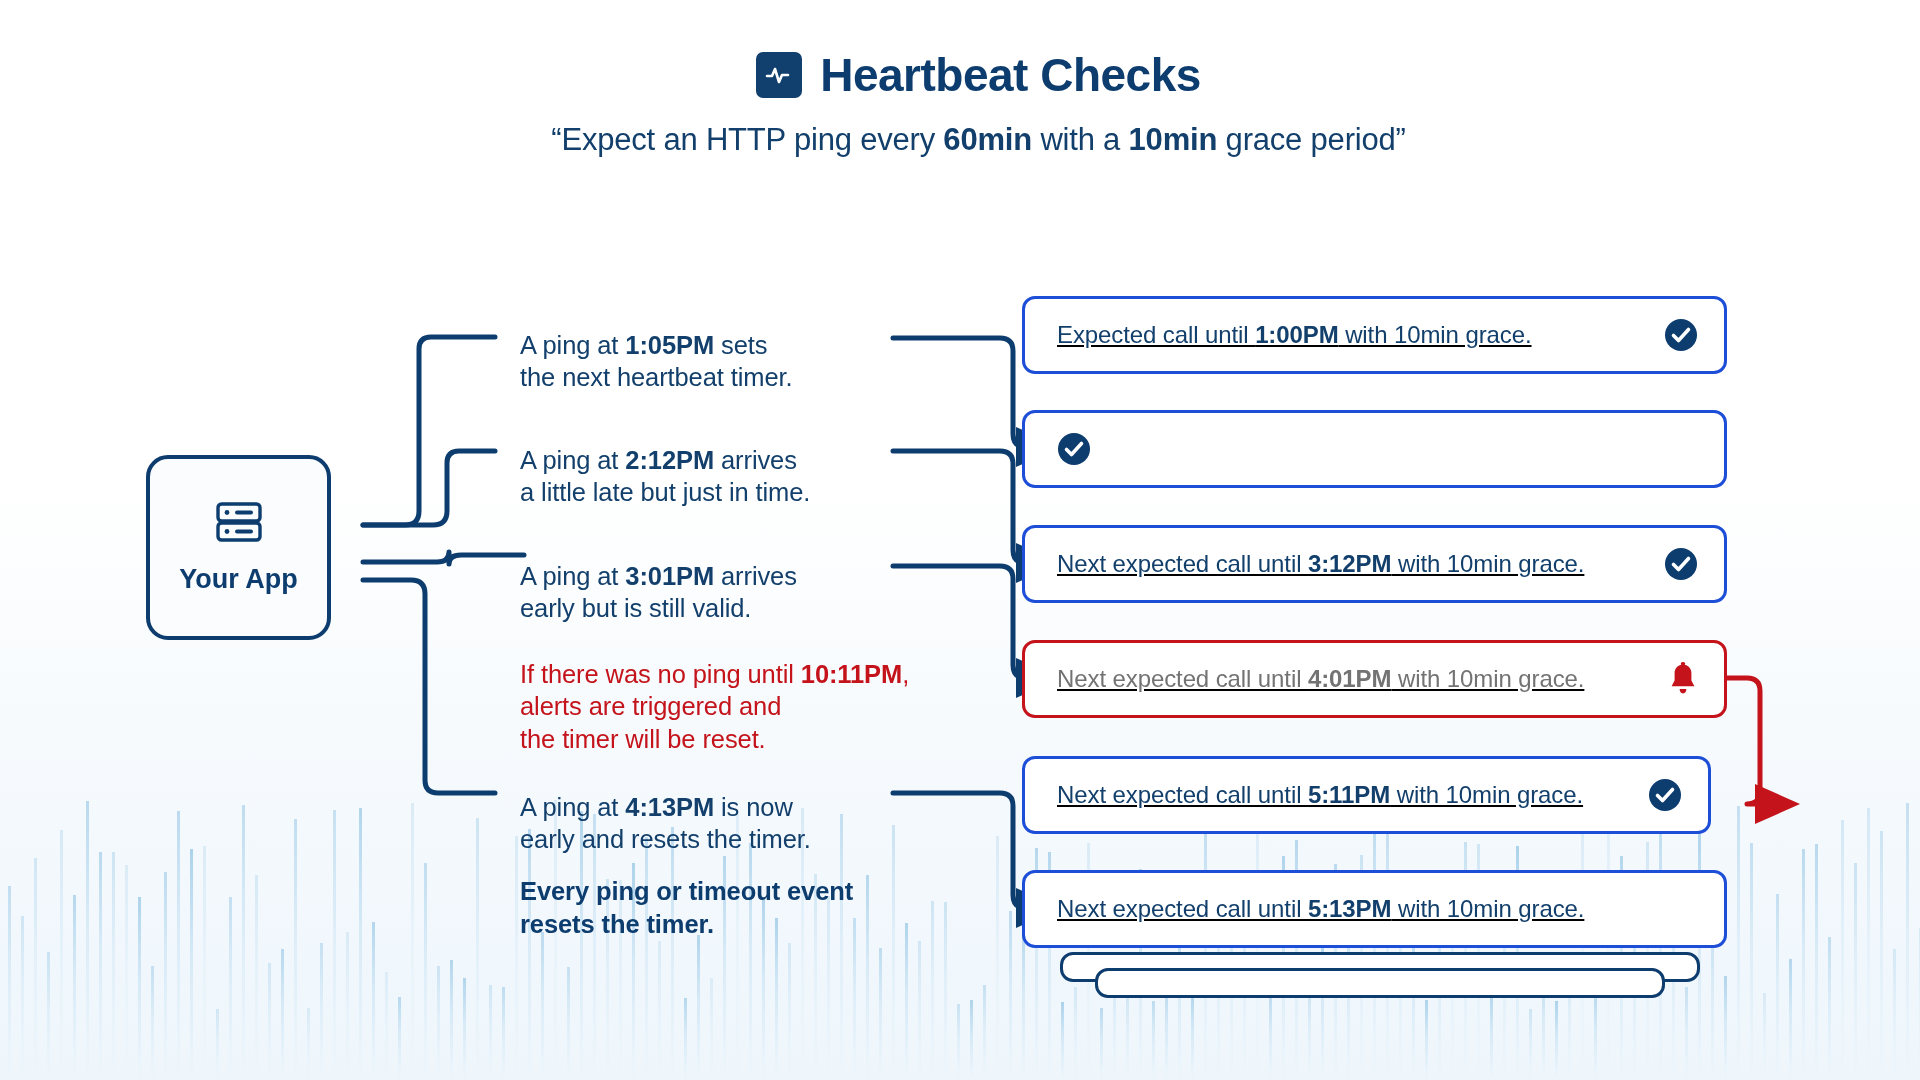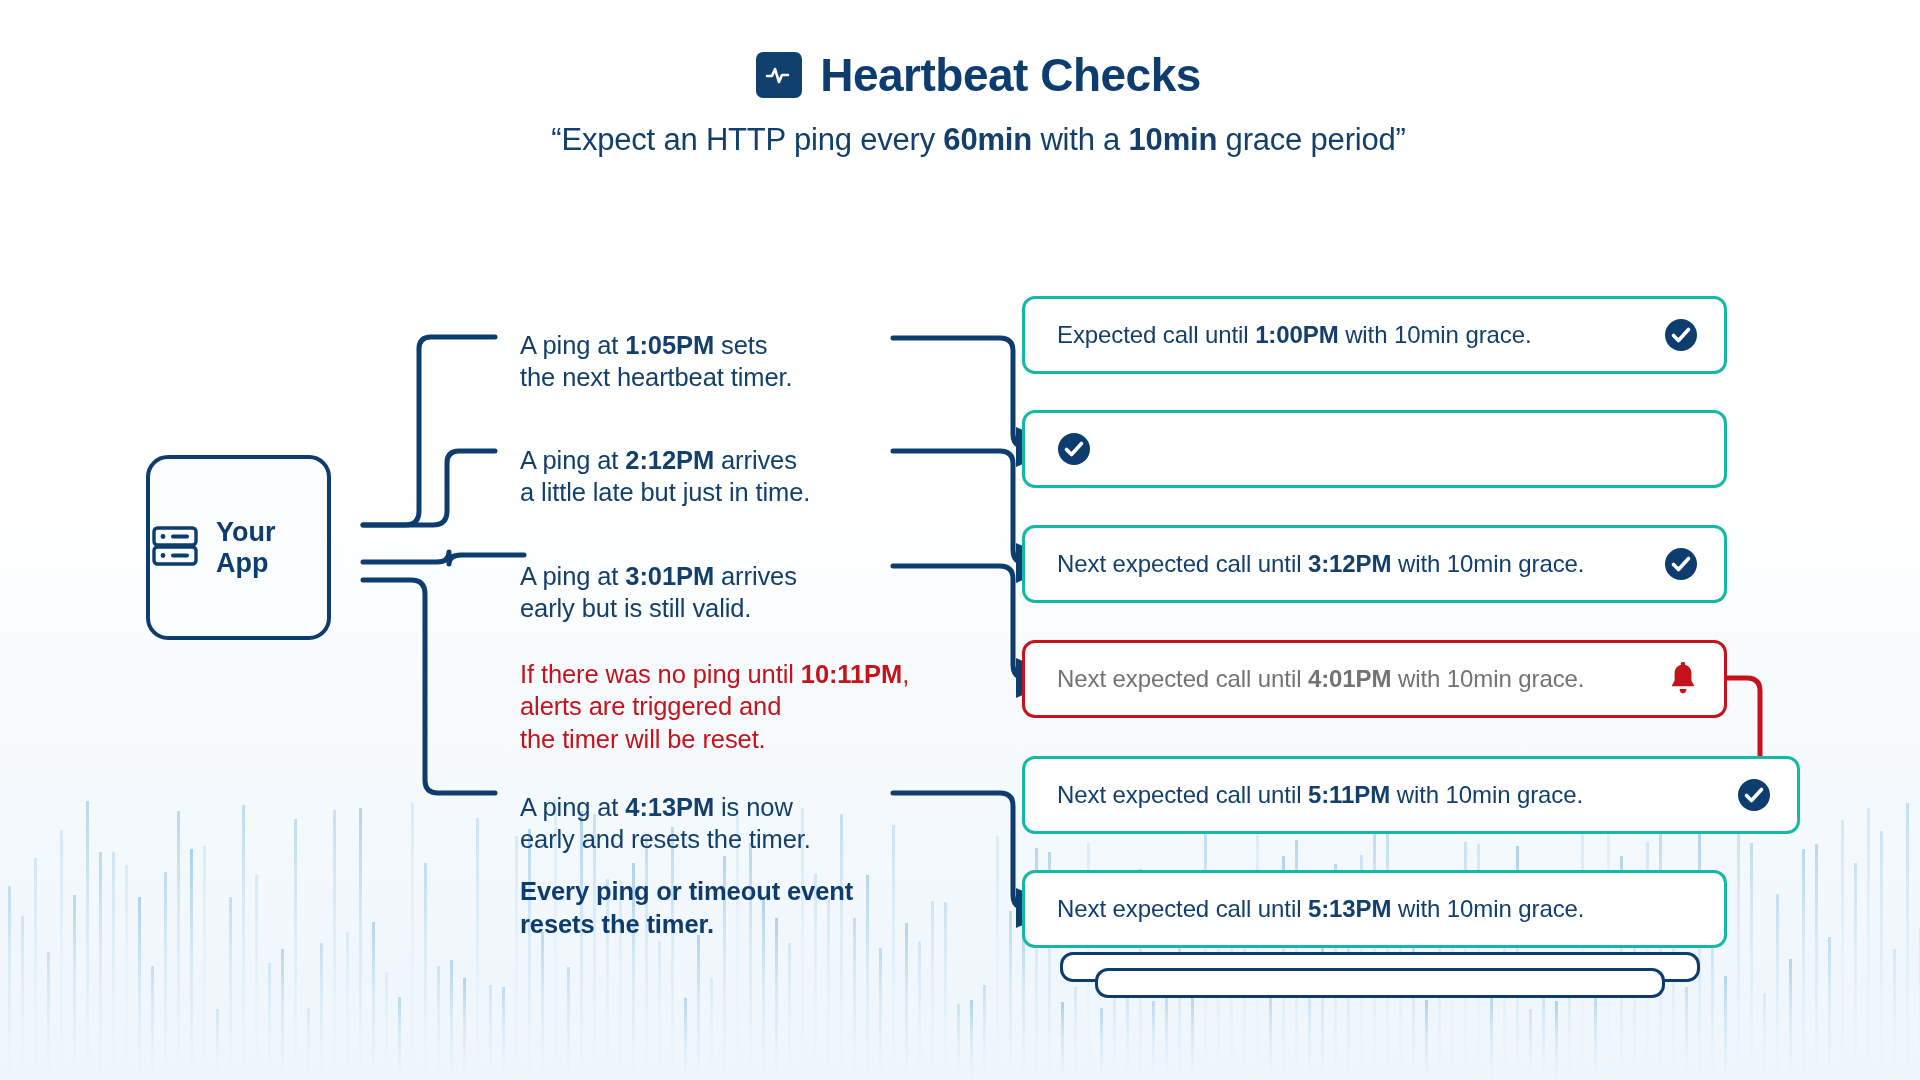--- a/index.html
+++ b/index.html
@@ -89,20 +89,21 @@
   #app-node {
     position: absolute;
     left: 146px;
     top: 455px;
     width: 185px;
     height: 185px;
     border: 4px solid #0d3c6e;
     border-radius: 22px;
     background: #fafcfe;
     display: flex;
+    flex-direction: column;
     align-items: center;
     justify-content: center;
     gap: 16px;
     z-index: 6;
   }
   #app-label {
     font-size: 27px;
     font-weight: bold;
     color: #0d3c6e;
   }
@@ -119,27 +120,28 @@
   }
   .step-text b { font-weight: bold; margin-top: 40px; }
   .step-text.alert { color: #c4131a; }
   .step-text.summary { font-weight: bold; color: #0d3c6e; }
 
   
   .card {
     position: absolute;
     z-index: 6;
     height: 78px;
-    border: 3px solid #14b8a6;
+    border: 3px solid #1d4ed8;
     border-radius: 13px;
     background: #ffffff;
     display: flex;
     align-items: center;
     padding: 0 26px 0 32px;
     gap: 18px;
+    text-decoration: underline;
   }
   .card .card-text {
     font-size: 24px;
     color: #123f6b;
     white-space: nowrap;
     letter-spacing: -0.1px;
     flex: 1;
   }
   .card .card-text b { font-weight: bold; }
   .card.alert-card { border-color: #c4131a; }
@@ -447,21 +449,21 @@
   </span>
   <span class="status-icon">
     <svg width="30" height="34" viewBox="0 0 30 34">
       <path d="M15 2.5 C19.8 2.5 23.4 6.2 23.4 11 L23.4 18.5 L26.4 24.3 L3.6 24.3 L6.6 18.5 L6.6 11 C6.6 6.2 10.2 2.5 15 2.5 Z" fill="#c4131a"></path>
       <rect x="12.8" y="0" width="4.4" height="3.6" rx="1.8" fill="#c4131a"></rect>
       <path d="M11.6 27 L18.4 27 C18.4 29.6 17 31.4 15 31.4 C13 31.4 11.6 29.6 11.6 27 Z" fill="#c4131a"></path>
     </svg>
   </span>
 </div>
 
-<div class="card" style="left:1022px; top:756px; width:778px;">
+<div class="card" style="left:1022px; top:756px; width:689px;">
   <span class="card-text">
     <span>Next expected call until </span><b>5:11PM</b><span> with 10min grace.</span>
   </span>
   <span class="status-icon">
     <svg width="34" height="34" viewBox="0 0 34 34">
       <circle cx="17" cy="17" r="16" fill="#0d3c6e"></circle>
       <polyline points="9.5,17.5 14.5,22.5 24.5,11.5" fill="none" stroke="#ffffff" stroke-width="3.6" stroke-linecap="round" stroke-linejoin="round"></polyline>
     </svg>
   </span>
 </div>

